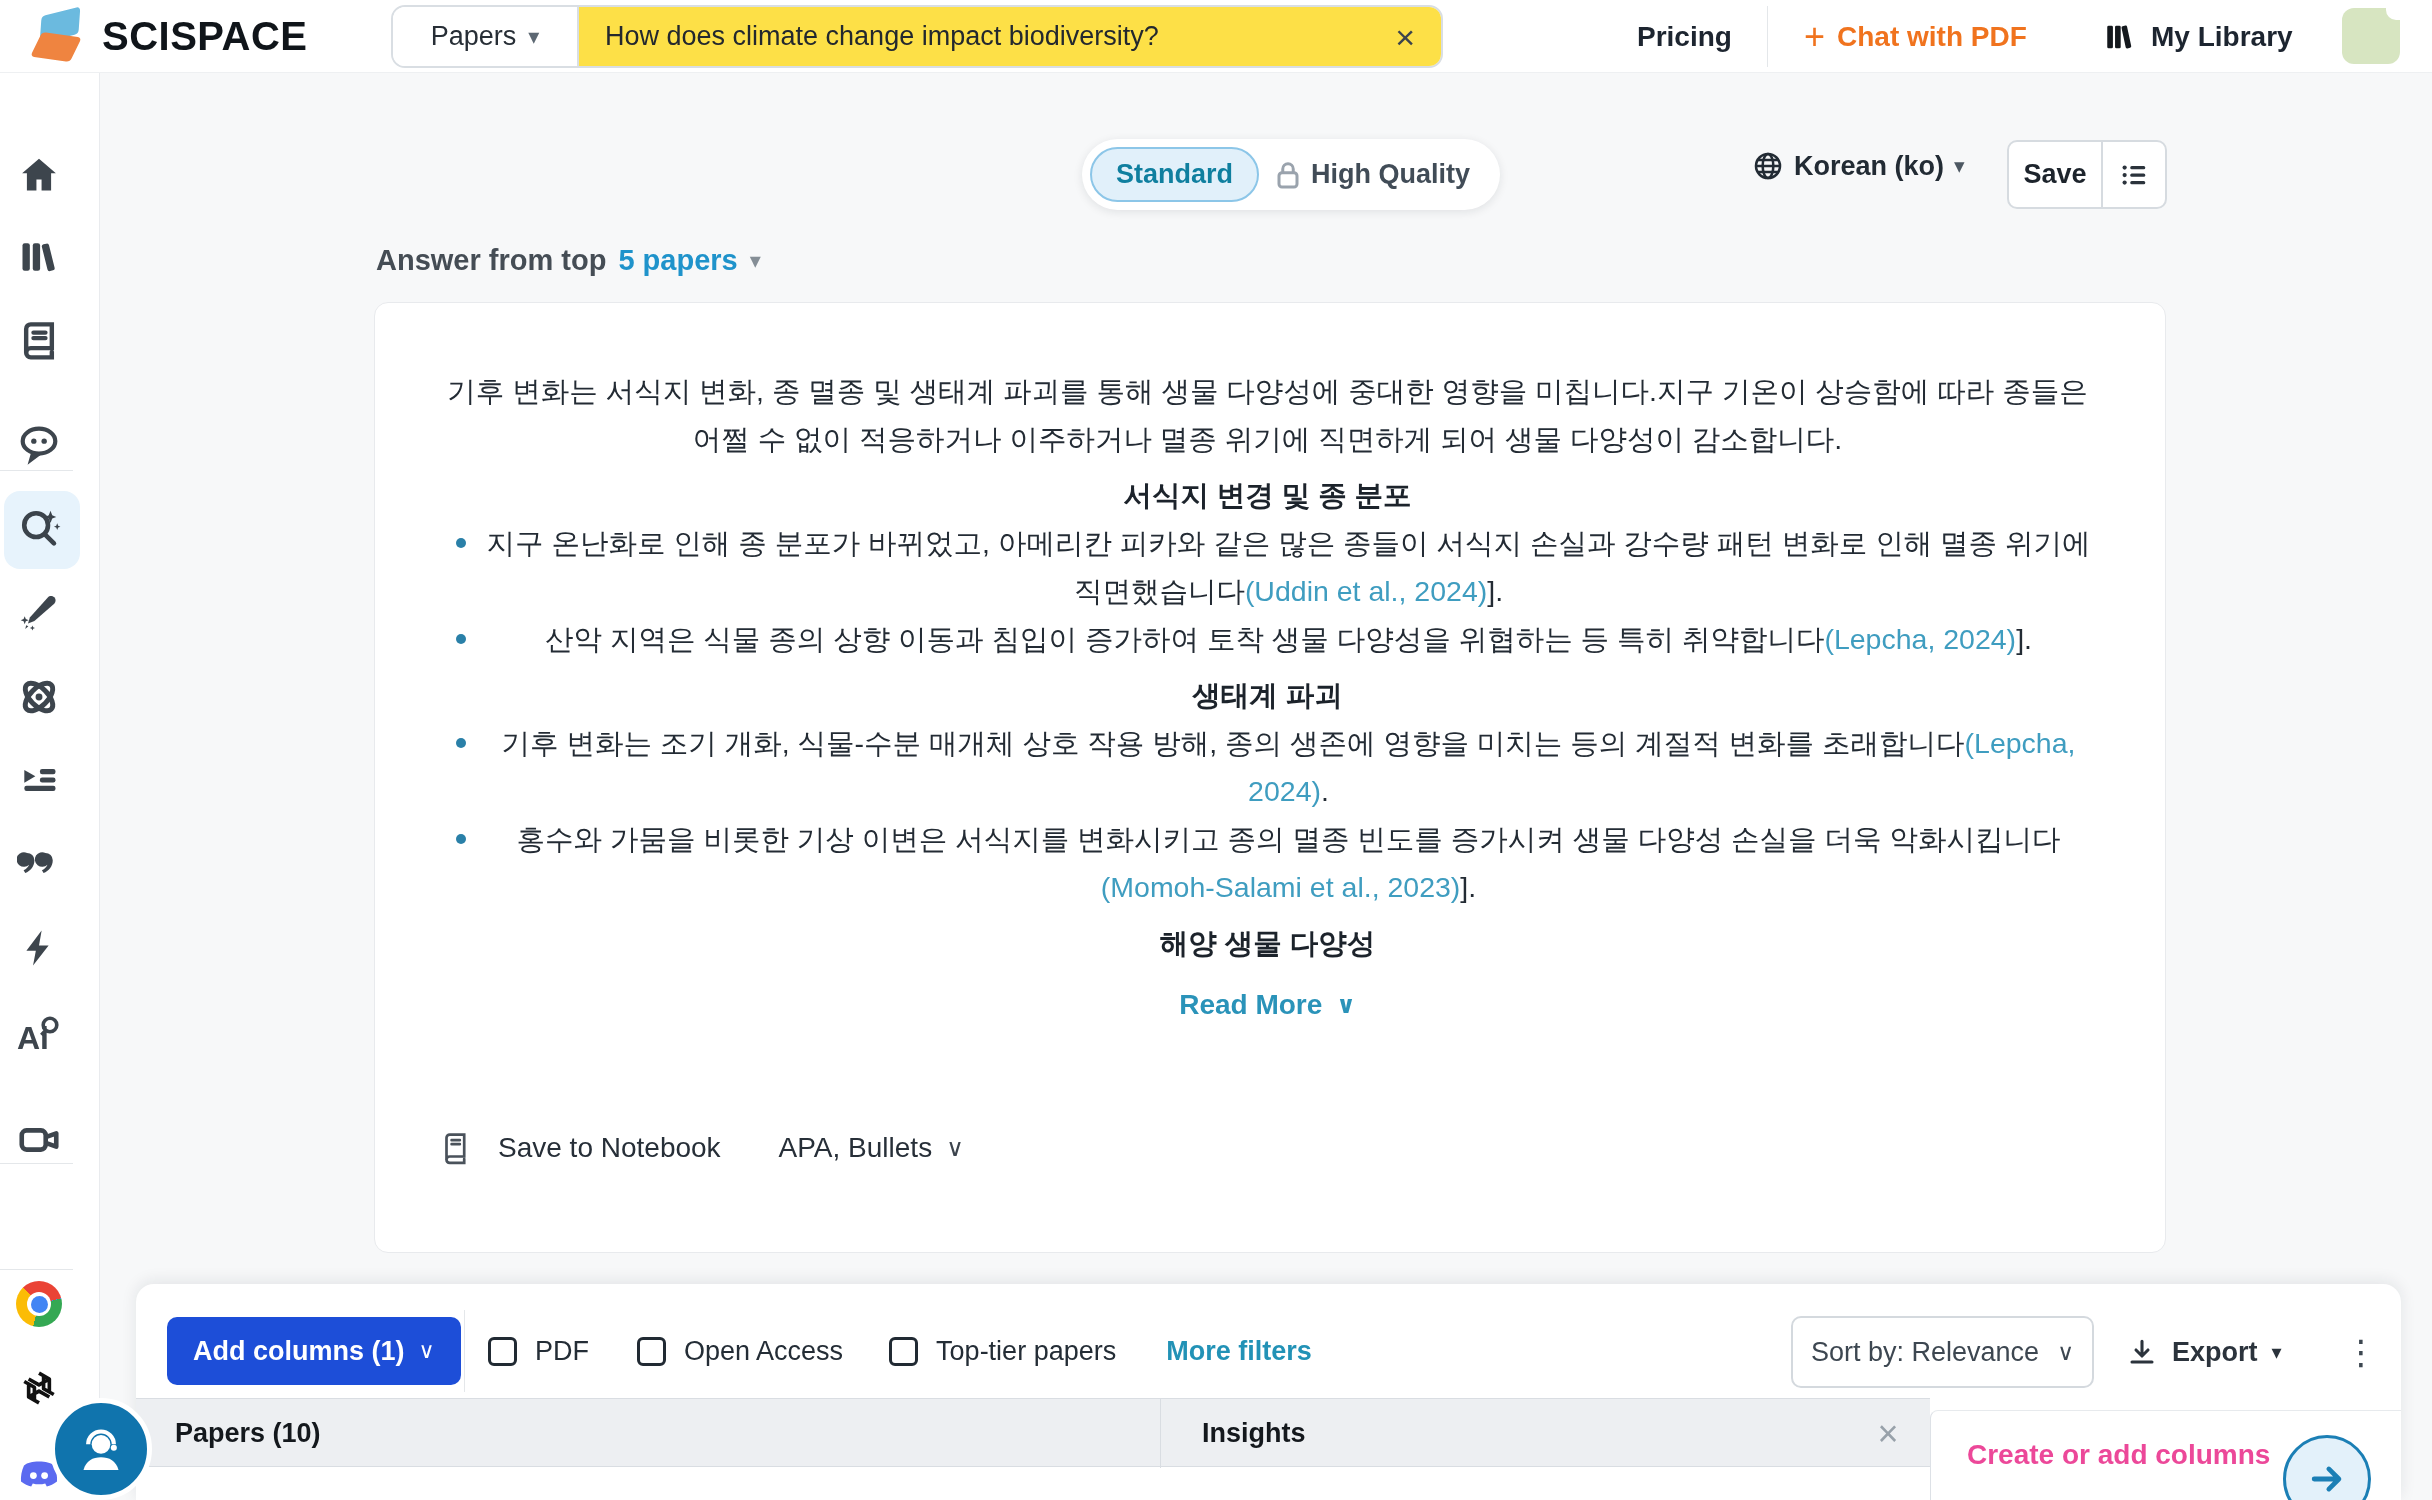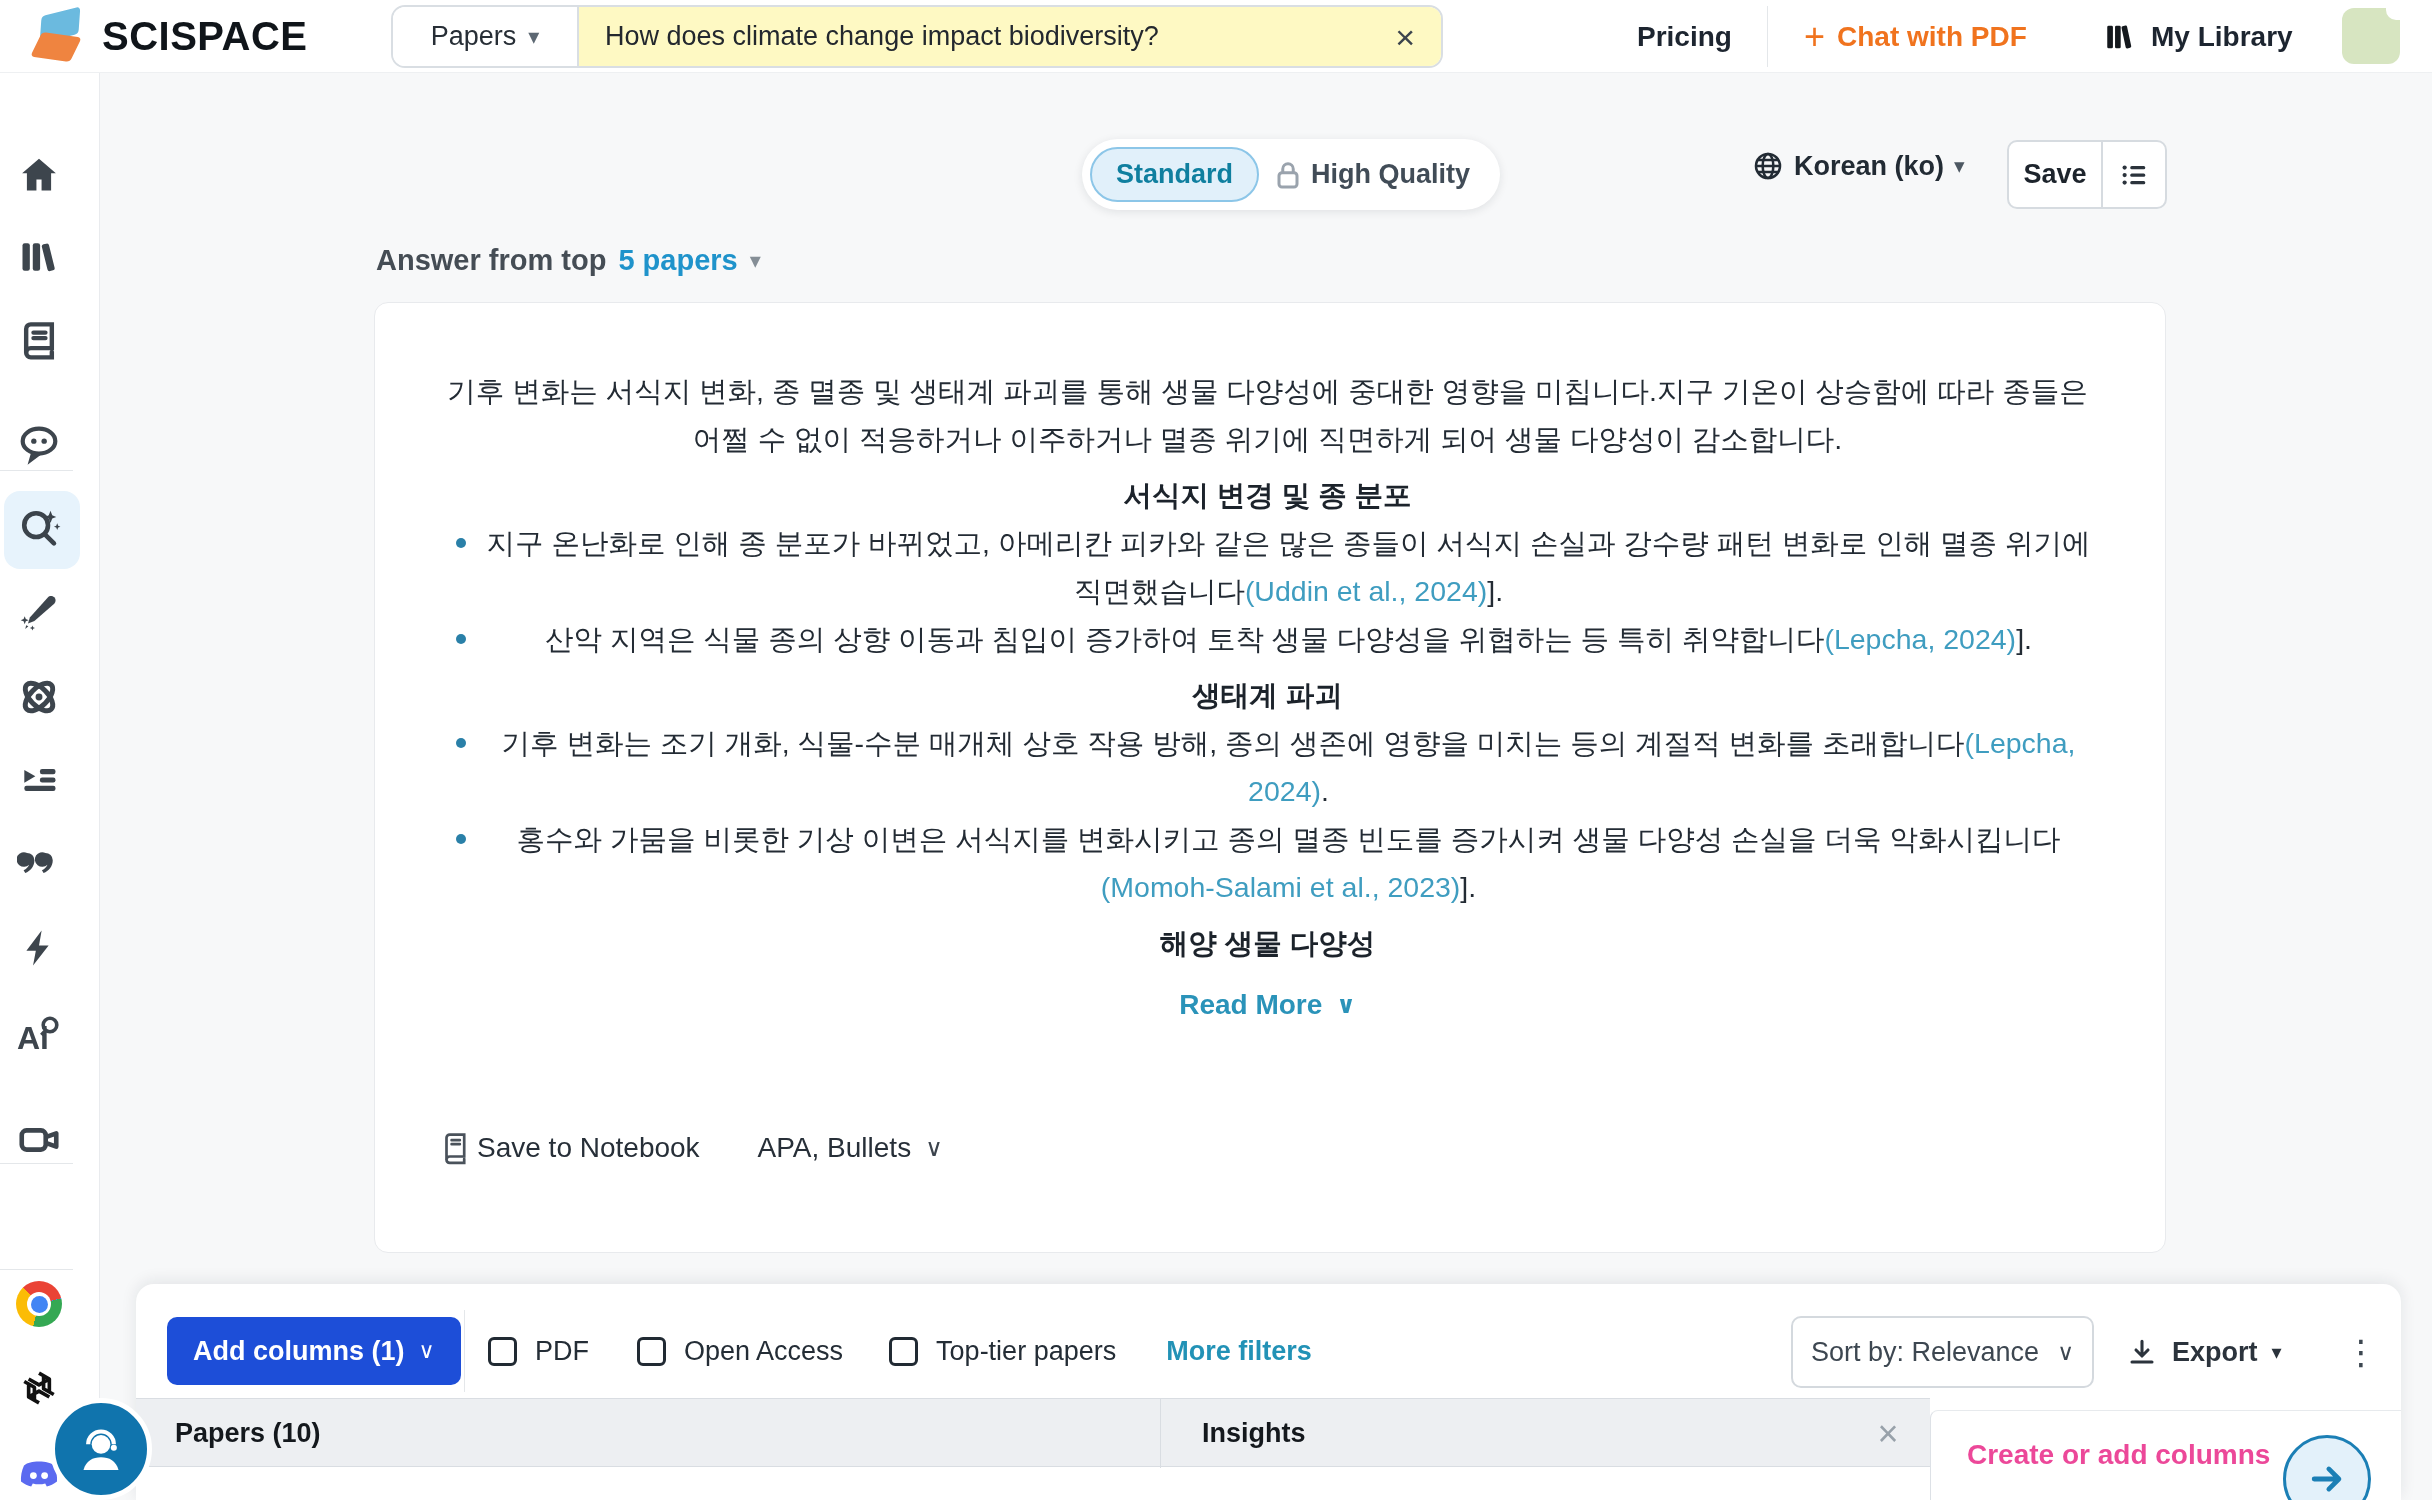--- a/index.html
+++ b/index.html
@@ -15,21 +15,21 @@
                     transform:rotate(-14deg) skewX(-18deg); border-radius:4px; }
   .logo-mark .bot { position:absolute; left:2px; top:26px; width:40px; height:26px; background:#ef8440;
                     transform:rotate(8deg) skewX(-18deg); border-radius:4px; }
   .logo-text { font-size:40px; font-weight:800; letter-spacing:.5px; color:#10151a; }
 
   .searchbar { position:absolute; left:391px; top:5px; width:1052px; height:63px; border:2px solid #d9dee3;
                border-radius:14px; background:#fff; display:flex; align-items:stretch; overflow:hidden; }
   .scope { width:186px; display:flex; align-items:center; justify-content:center; gap:12px; background:#fff;
            font-size:27px; color:#272e36; cursor:pointer; border-right:2px solid #d9dee3; }
   .scope .chev { font-size:22px; color:#5d6873; }
-  .query { flex:1; background:#fef9c3; display:flex; align-items:center; padding:0 26px; }
+  .query { flex:1; background:#fde047; display:flex; align-items:center; padding:0 26px; }
   .query input { flex:1; border:none; outline:none; background:transparent; font-size:27px; color:#23282e;
                  font-family:inherit; }
   .query .x { font-size:34px; color:#3c444d; cursor:pointer; line-height:1; } 
   .nav-pricing { position:absolute; left:1637px; top:0; height:73px; display:flex; align-items:center;
                  font-size:28px; font-weight:600; color:#1d2530; cursor:pointer; }
   .nav-div { position:absolute; left:1767px; top:6px; width:1px; height:61px; background:#e4e7ea; }
   .nav-chat { position:absolute; left:1804px; top:0; height:73px; display:flex; align-items:center; gap:12px;
               cursor:pointer; font-size:28px; font-weight:600; }
   .nav-chat .plus { font-size:36px; font-weight:400; }
   .nav-lib { position:absolute; left:2103px; top:0; height:73px; display:flex; align-items:center; gap:14px;
@@ -80,21 +80,21 @@
   .card-body h3 { font-size:28.5px; line-height:48px; font-weight:700; color:#1c232b; margin-top:8px; }
   .card-body ul { list-style:none; padding-left:42px; }
   .card-body li { position:relative; }
   .card-body li::before { content:""; position:absolute; left:-26px; top:19px; width:10px; height:10px;
                           border-radius:50%; background:#2a80a8; }
   .cite { color:#3f9dc0; cursor:pointer; }
   .read-more { display:inline-flex; align-items:center; gap:14px; margin-top:14px; color:#2a93b9;
                font-size:28px; font-weight:600; cursor:pointer; }
   .read-more .chev { font-size:24px; }
   .card-footer { position:absolute; left:65px; top:828px; display:flex; align-items:center; gap:58px; }
-  .stn { display:flex; align-items:center; gap:7px; font-size:28px; color:#272f38; cursor:pointer; }
+  .stn { display:flex; align-items:center; gap:28px; font-size:28px; color:#272f38; cursor:pointer; }
   .apa { display:flex; align-items:center; gap:14px; font-size:28px; color:#272f38; cursor:pointer; }
   .apa .chev { font-size:24px; color:#3c444d; }
 
   
   .bottom { position:absolute; left:136px; top:1284px; width:2265px; height:216px; background:#fff;
             border-radius:18px 18px 0 0; box-shadow:0 -3px 16px rgba(20,30,40,.09); z-index:6; }
   .add-cols { position:absolute; left:31px; top:33px; height:68px; padding:0 26px; background:#1d4ed8;
               border-radius:10px; color:#fff; font-size:27px; font-weight:700; display:flex; align-items:center;
               gap:14px; cursor:pointer; }
   .add-cols .chev { font-size:22px; font-weight:400; }

